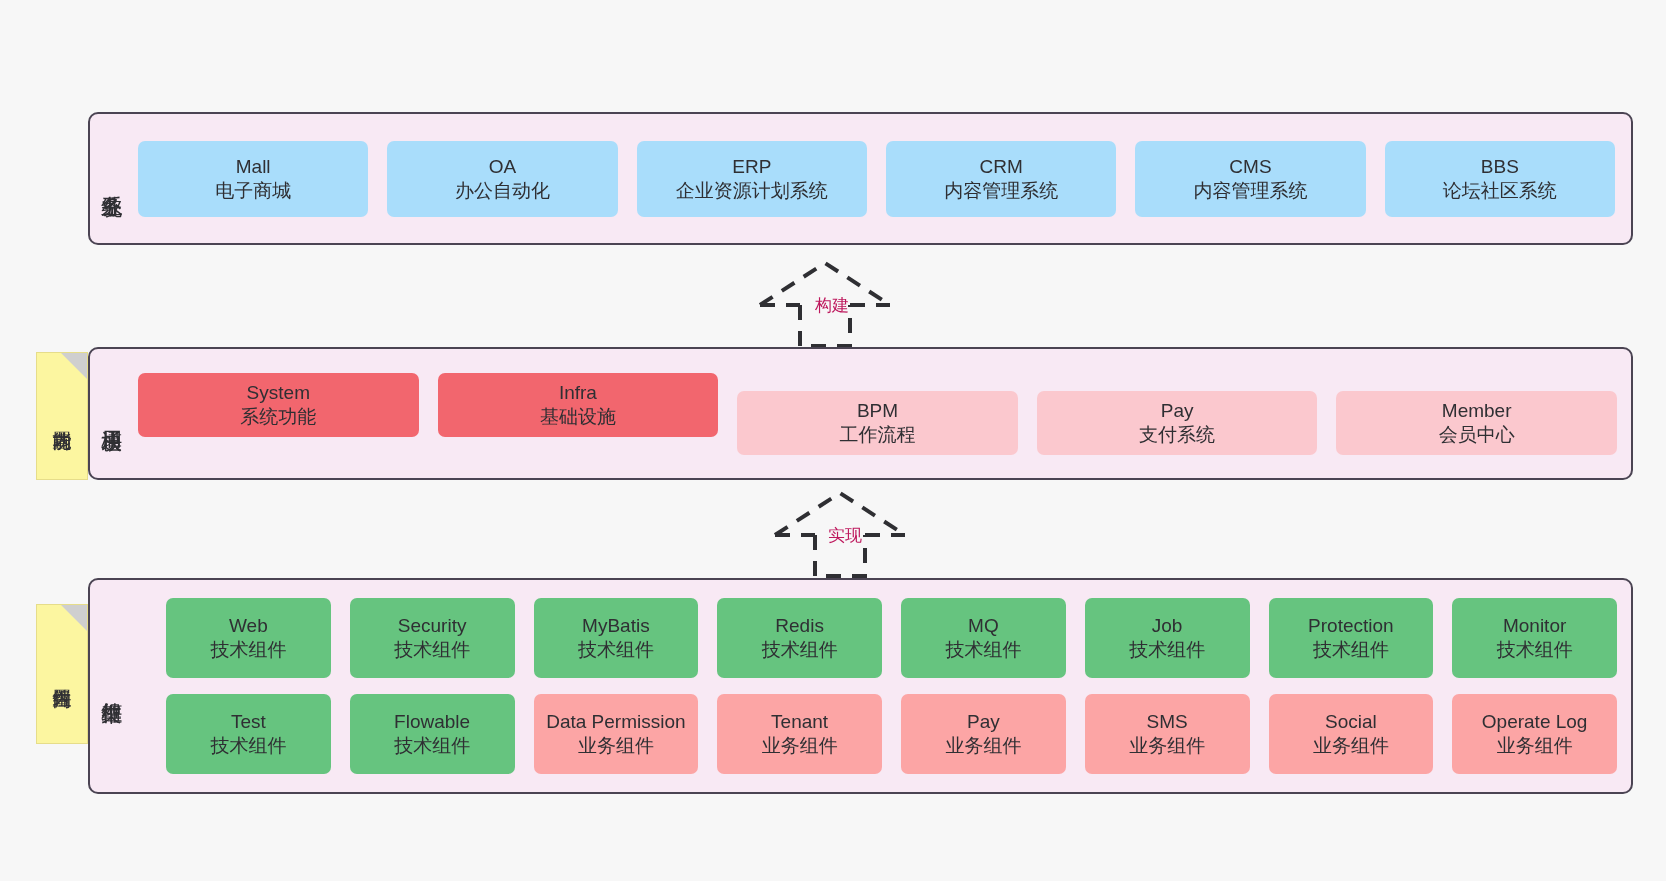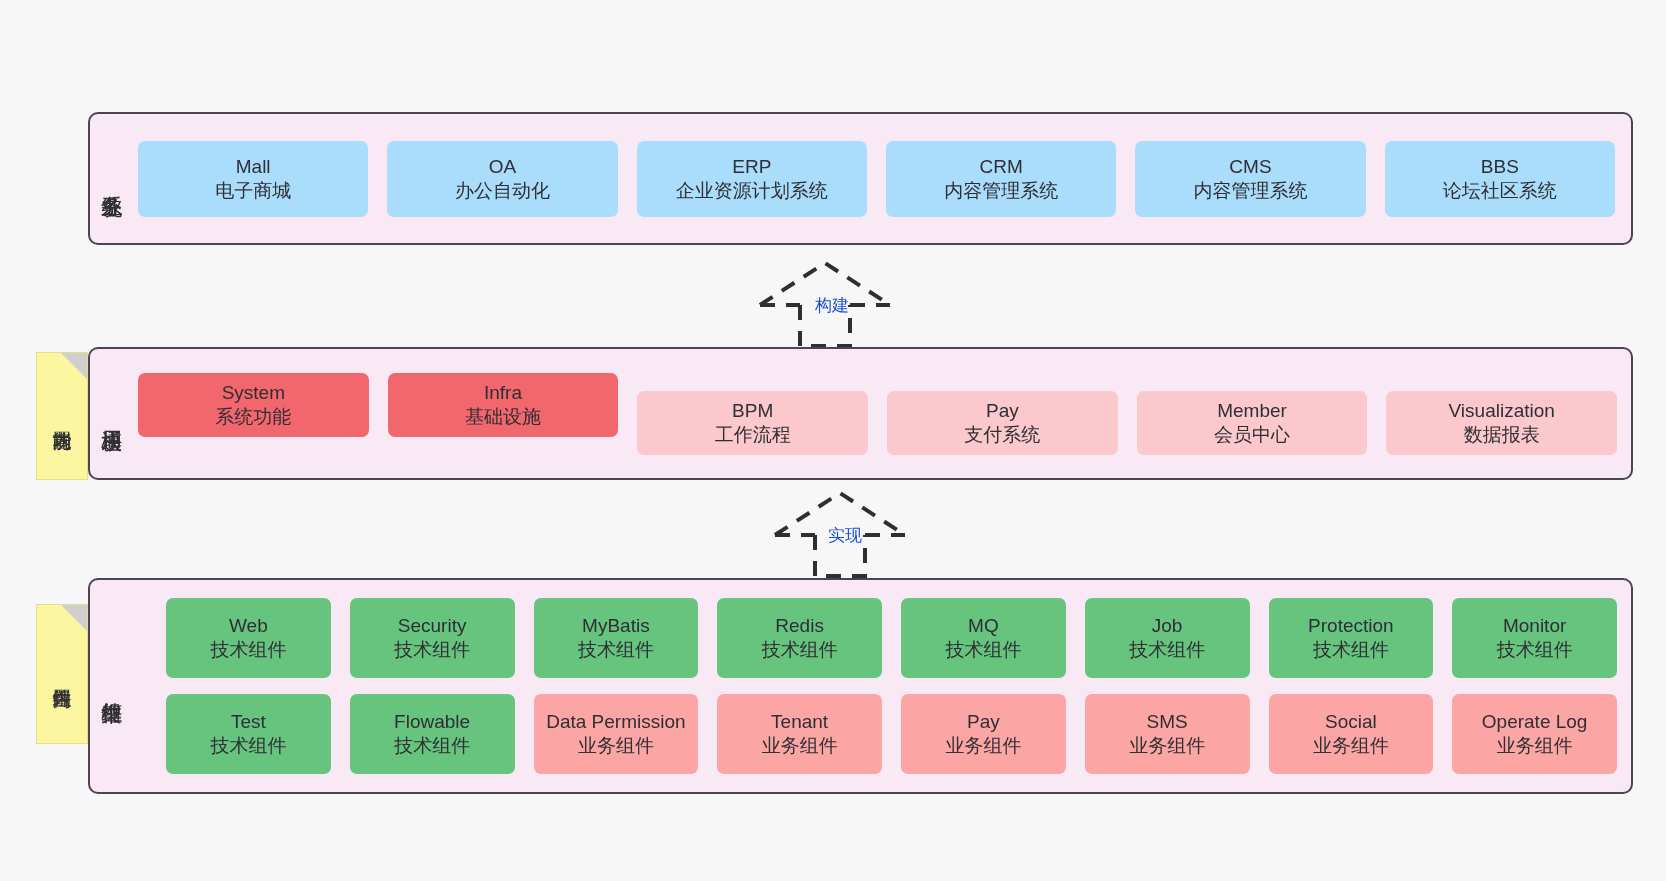--- a/index.html
+++ b/index.html
@@ -110,21 +110,21 @@
   }
   #note-builtin-feature{left:36px;top:352px;width:52px;height:128px;}
   #note-builtin-component{left:36px;top:604px;width:52px;height:140px;}
 
   
   .arrow{position:absolute;}
   .arrow svg{display:block;overflow:visible;}
   .arrow .alabel{
     position:absolute;
     font-size:17px;
-    color:#1d4ed8;
+    color:#be185d;
     white-space:nowrap;
     background:transparent;
   }
   #arrow-build{left:755px;top:258px;width:150px;height:90px;}
   #arrow-build .alabel{left:60px;top:36px;}
   #arrow-implement{left:770px;top:488px;width:150px;height:90px;}
   #arrow-implement .alabel{left:58px;top:36px;}
 </style>
 </head>
 <body>
@@ -194,24 +194,20 @@
           <span class="t2">工作流程</span>
         </div>
         <div class="card c-pink">
           <span class="t1">Pay</span>
           <span class="t2">支付系统</span>
         </div>
         <div class="card c-pink">
           <span class="t1">Member</span>
           <span class="t2">会员中心</span>
         </div>
-        <div class="card c-pink">
-          <span class="t1">Visualization</span>
-          <span class="t2">数据报表</span>
-        </div>
       </div>
     </div>
   </div>
 
   <div class="arrow" id="arrow-implement">
     <svg width="150" height="90" viewBox="0 0 150 90" aria-hidden="true">
       <path d="M 5 47 L 70 5 L 135 47" fill="none" stroke="#2f2f33" stroke-width="4" stroke-dasharray="15,11" stroke-linecap="butt"></path>
       <path d="M 5 47 L 45 47 M 95 47 L 135 47" fill="none" stroke="#2f2f33" stroke-width="4" stroke-dasharray="15,11"></path>
       <path d="M 45 47 L 45 88 L 95 88 L 95 47" fill="none" stroke="#2f2f33" stroke-width="4" stroke-dasharray="15,11"></path>
     </svg>

